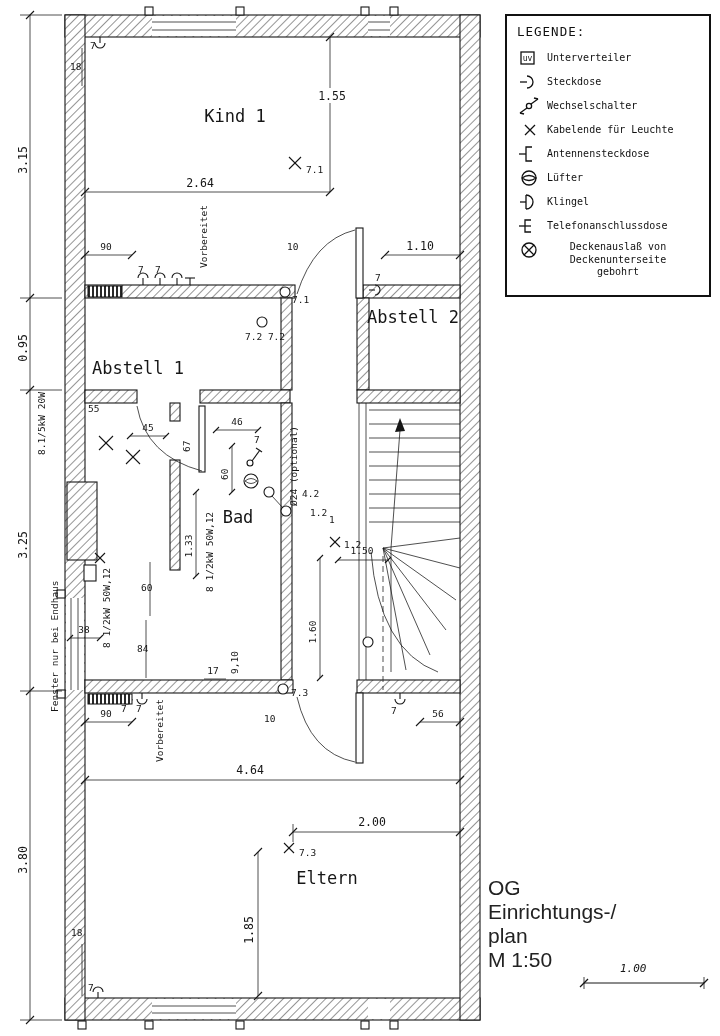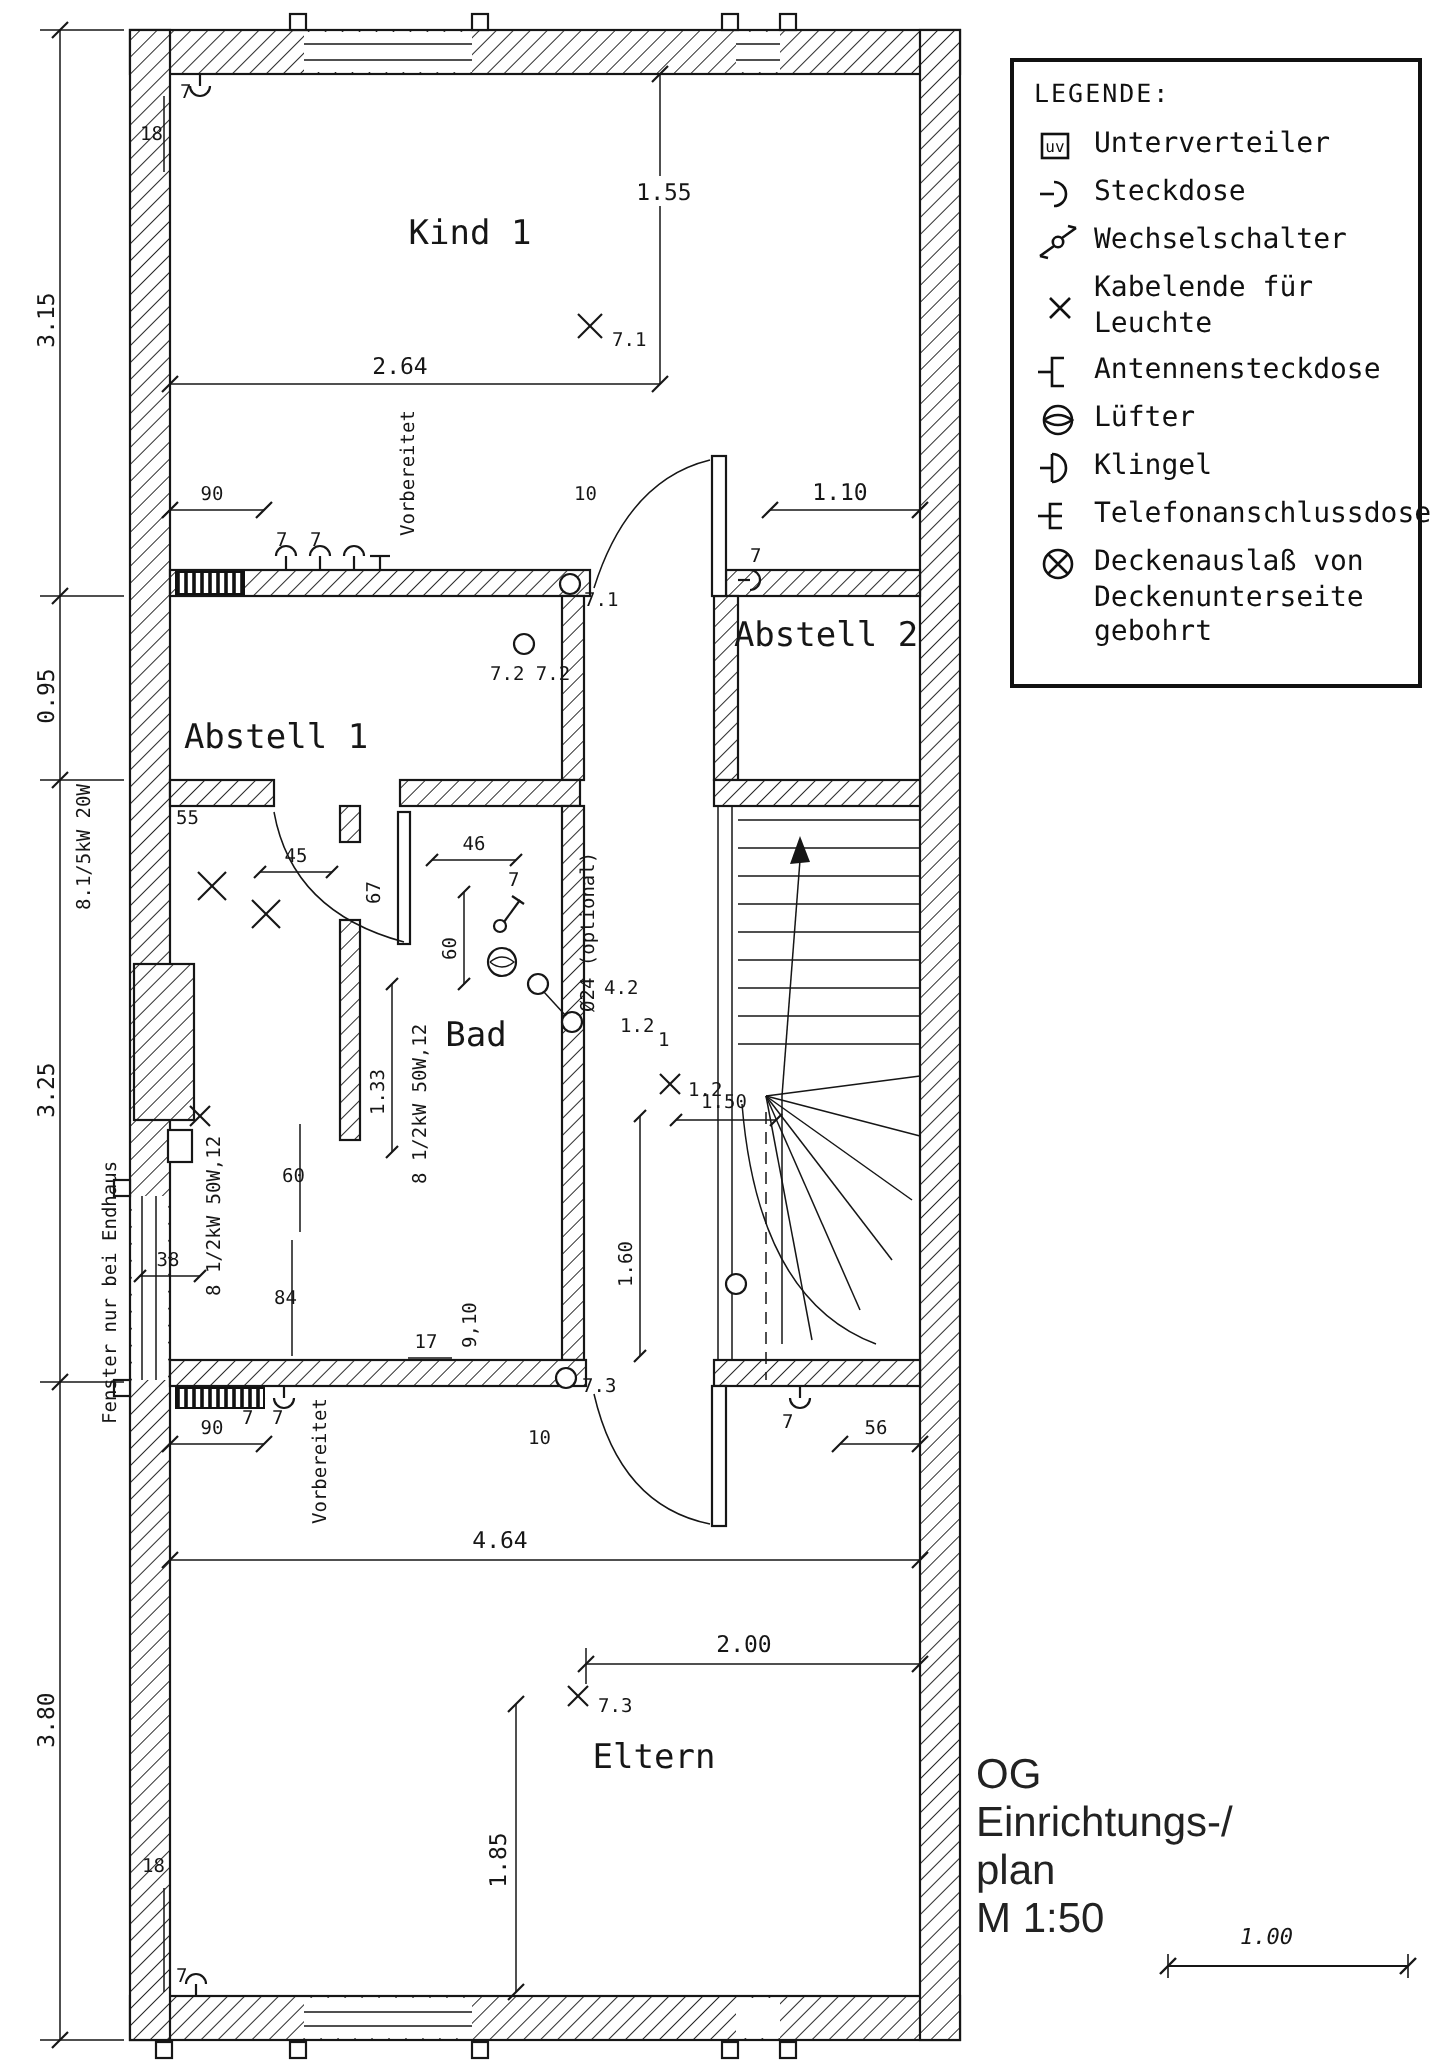--- a/index.html
+++ b/index.html
@@ -10,28 +10,28 @@
   .room{font-size:17px;}
   .dim{font-size:11.5px;}
   .sm{font-size:9.5px;}
   .ln{stroke:#161616;stroke-width:1.1;fill:none;}
   .thin{stroke-width:0.75;}
   .wall{fill:url(#hatch);stroke:#161616;stroke-width:1.1;}
   .white{fill:#ffffff;stroke:none;}
   .sym{stroke:#161616;stroke-width:1.1;fill:#ffffff;}
   .dash{stroke-dasharray:6 4;}
 
-  .legend{position:absolute;left:505px;top:29px;width:206px;border:2px solid #111;
+  .legend{position:absolute;left:505px;top:14px;width:206px;border:2px solid #111;
           background:#fff;padding:8px 20px 10px 10px;box-sizing:border-box;}
   .legend-title{font-size:12.5px;letter-spacing:1px;margin-bottom:10px;color:#111;}
   .legend-row{display:flex;align-items:center;margin-bottom:6px;}
   .legend-row.top{align-items:flex-start;}
   .legend-icon{width:30px;flex:none;height:18px;}
   .legend-icon svg{stroke:#111;stroke-width:1.3;fill:none;}
-  .legend-label{font-size:14px;line-height:1.25;color:#111;max-width:150px;}
+  .legend-label{font-size:10px;line-height:1.25;color:#111;max-width:150px;text-align:center;}
 
   .titleblock{position:absolute;left:488px;top:876px;color:#222;
               font-family:"Liberation Sans",sans-serif;font-size:21px;line-height:24px;}
   .scalebar{position:absolute;left:578px;top:955px;}
   .scalebar text{font-family:"DejaVu Sans Mono",monospace;font-style:italic;font-size:11px;fill:#161616;}
 </style>
 </head>
 <body>
 
 <div class="canvas">

